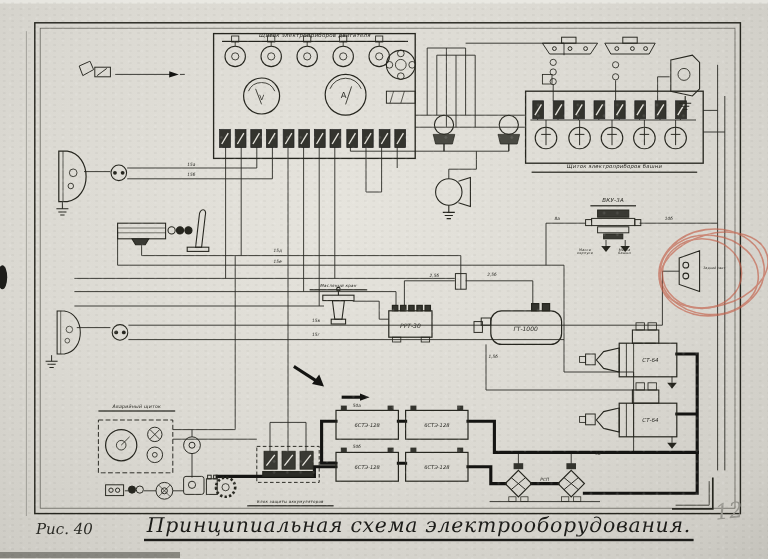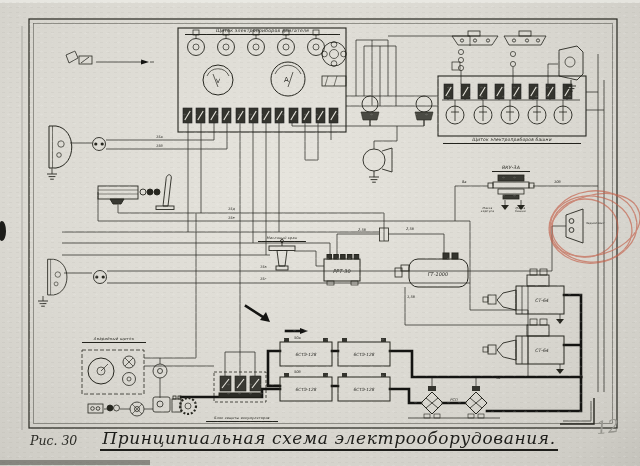--- a/index.html
+++ b/index.html
@@ -7,21 +7,21 @@
     background:radial-gradient(ellipse at 45% 38%, #e6e4dd 0%, #dbd9d2 55%, #cfcdc6 88%, #c4c2bb 100%);
     font-family:"DejaVu Sans", sans-serif;color:#26261f;}
   .grain{position:absolute;inset:0;pointer-events:none;opacity:.45;
     background-image:radial-gradient(rgba(40,40,30,0.08) 1px, transparent 1.2px),
                      radial-gradient(rgba(255,255,255,0.25) 1px, transparent 1.4px);
     background-size:7px 5px, 11px 9px;background-position:0 0, 3px 2px;}
   .art{position:absolute;left:0;top:0;}
   .lbl{position:absolute;font-style:italic;text-align:center;line-height:1.12;
     color:#23231d;letter-spacing:.2px;}
   .und{border-bottom:.7px solid #23231d;padding-bottom:.5px;}
-  .title{position:absolute;left:100px;top:428px;width:458px;text-align:center;
+  .title{position:absolute;left:120px;top:428px;width:458px;text-align:center;
     font-family:"DejaVu Serif", serif;font-style:italic;font-size:17px;color:#1c1c19;
     border-bottom:2px solid #1d1d1a;padding-bottom:1px;letter-spacing:.6px;}
   .fig{position:absolute;left:30px;top:433px;font-family:"DejaVu Serif", serif;
     font-style:italic;font-size:12.5px;color:#2a2a25;}
   .pencil{position:absolute;left:596px;top:416px;font-family:"DejaVu Serif", serif;
     font-style:italic;font-size:18px;color:#96958e;transform:rotate(-6deg);}
 </style>
 </head>
 <body>
 
@@ -433,17 +433,17 @@
 <div class="lbl und" style="left:185px;top:28px;width:155px;font-size:4.6px;">Щиток электроприборов двигателя</div>
 <div class="lbl und" style="left:443px;top:138px;width:138px;font-size:4.4px;">Щиток электроприборов башни</div>
 <div class="lbl und" style="left:492px;top:165px;width:38px;font-size:4.6px;">ВКУ-3А</div>
 <div class="lbl" style="left:479px;top:207px;width:17px;font-size:2.8px;">Масса корпуса</div>
 <div class="lbl" style="left:513px;top:207px;width:15px;font-size:2.8px;">Масса башни</div>
 <div class="lbl und" style="left:258px;top:237px;width:48px;font-size:3.4px;">Масляный кран</div>
 <div class="lbl und" style="left:82px;top:337px;width:64px;font-size:3.9px;">Аварийный щиток</div>
 <div class="lbl und" style="left:206px;top:417px;width:72px;font-size:3.3px;">Блок защиты аккумуляторов</div>
 
 <div class="title">Принципиальная схема электрооборудования.</div>
-<div class="fig">Рис. 30</div>
+<div class="fig">Рис. 40</div>
 <div class="pencil">12</div>
 
 <div class="grain"></div>
 </div>
 
 </body></html>

